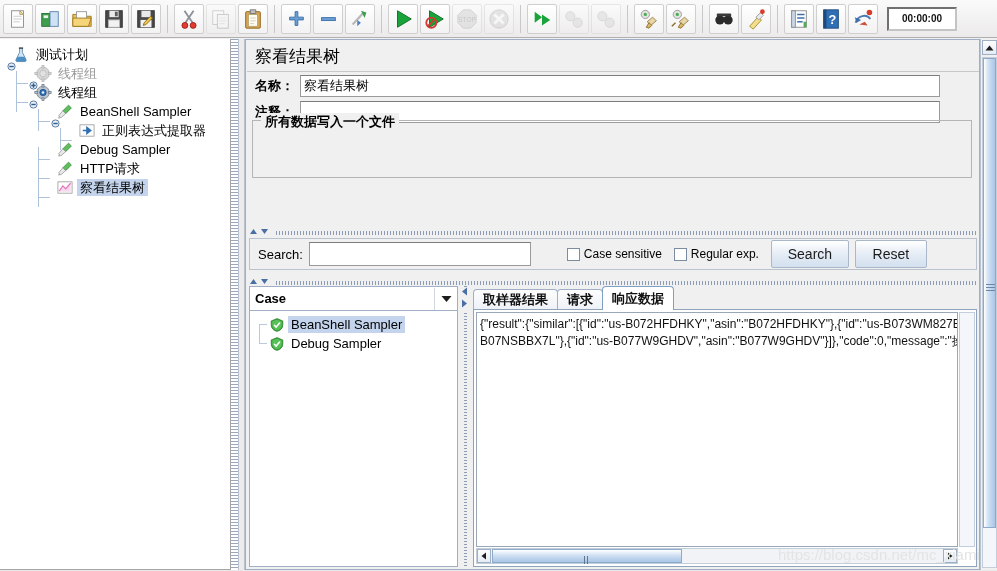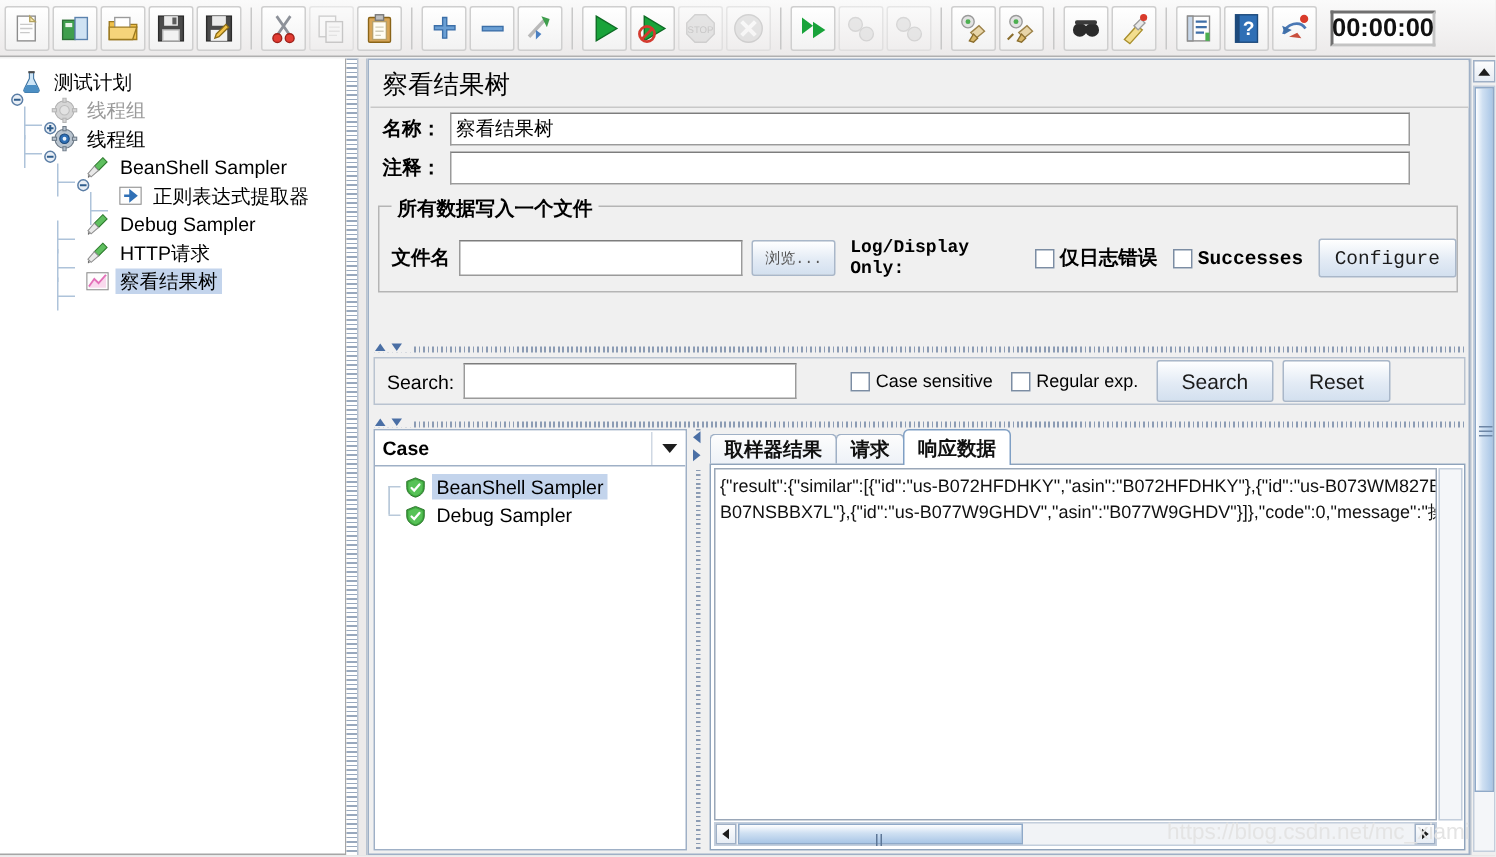--- a/index.html
+++ b/index.html
@@ -28,21 +28,21 @@
     background:linear-gradient(#ffffff,#f2f2f2);
     display:flex;align-items:center;justify-content:center;
     cursor:pointer;box-sizing:border-box;
   }
   .tbtn svg{display:block;}
   .tbtn.disabled{opacity:.42;}
   .timer{
     margin-left:6px;width:70px;height:24px;
     border:2px inset #c4c4c4;background:#fff;
     display:flex;align-items:center;justify-content:center;
-    font-family:"Liberation Sans",sans-serif;font-size:17px;font-weight:bold;
+    font-family:"Liberation Sans",sans-serif;font-size:10px;font-weight:bold;
     letter-spacing:0px;color:#111;box-sizing:border-box;
   }
 
   
   .treepanel{
     position:absolute;left:0;top:39px;width:231px;height:531px;
     background:#fff;border:1px solid #a6a6a6;border-top:none;border-left:none;
     box-sizing:border-box;overflow:hidden;
   }
   .treescroll{
@@ -587,37 +587,22 @@
     <div class="frow" style="top:34px;width:733px;">
       <span class="flabel">名称：</span>
       <span class="tfield" style="width:640px;">察看结果树</span>
     </div>
 
     <div class="frow" style="top:60px;width:733px;text-align:center;">
       <span class="flabel">注释：</span>
       <span class="tfield" style="width:640px;"></span>
     </div>
 
-    <div class="groupbox" style="top:97px;height:58px;font-family:Liberation Mono, monospace;">
+    <div class="groupbox" style="top:80px;height:58px;">
       <span class="grouptitle">所有数据写入一个文件</span>
-      <div style="position:absolute;left:6px;top:20px;display:flex;align-items:center;">
-        <span class="flabel" style="padding-left:2px;">文件名</span>
-        <span class="tfield" style="width:205px;height:24px;"></span>
-        <span class="btn small" style="width:60px;height:24px;margin-left:6px;">浏览...</span>
-        <span style="font-size:12px;font-weight:bold;margin-left:10px;">Log/Display Only:</span>
-        <span class="cbwrap">
-          <span class="cbox"></span>
-          <span class="cblabel" style="font-weight:bold;font-size:13px;">仅日志错误</span>
-        </span>
-        <span class="cbwrap">
-          <span class="cbox"></span>
-          <span class="cblabel" style="font-weight:bold;font-size:13px;">Successes</span>
-        </span>
-        <span class="btn" style="width:100px;height:26px;margin-left:10px;font-size:13px;">Configure</span>
-      </div>
     </div>
 
     <div class="hsplit" style="top:188px;">
       <span class="hs-arrows">
         <svg width="9" height="7" viewBox="0 0 9 7">
             <polygon points="4.5,1 8,6 1,6" fill="#4a6fa5"></polygon>
           </svg>
         <svg width="9" height="7" viewBox="0 0 9 7">
             <polygon points="1,1 8,1 4.5,6" fill="#4a6fa5"></polygon>
           </svg>

